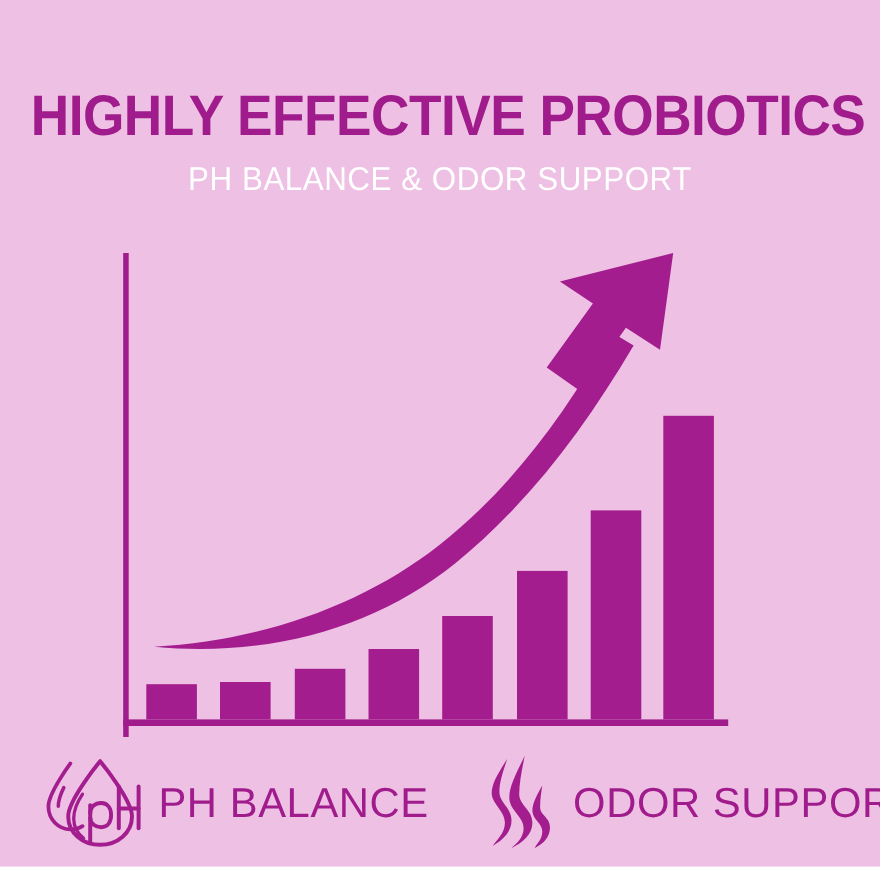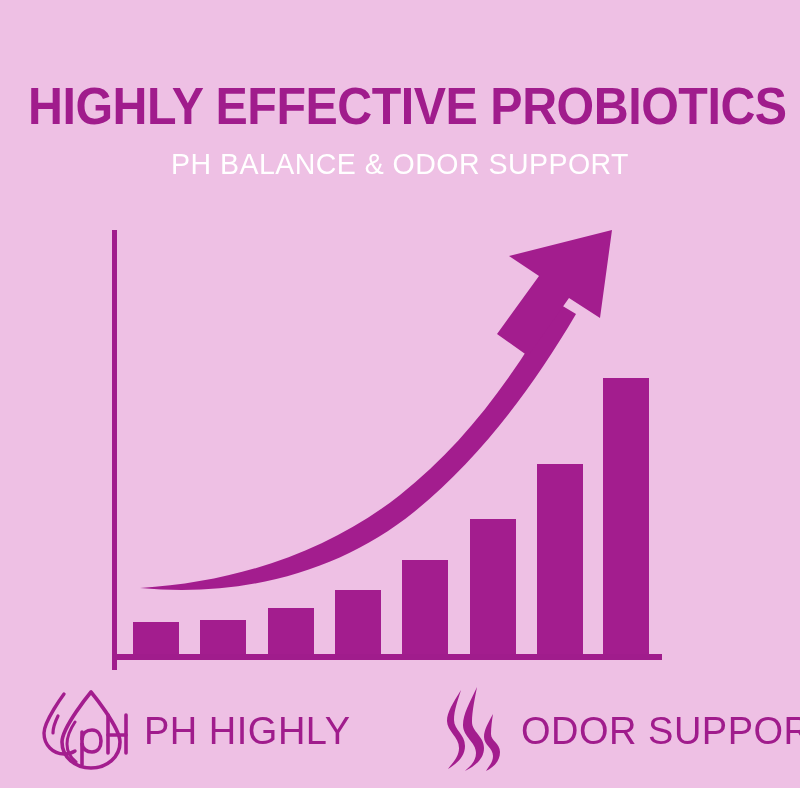--- a/index.html
+++ b/index.html
@@ -157,21 +157,21 @@
 
           <path d="M44,44 L44,77" fill="none" stroke="#a31d8e" stroke-width="3.6" stroke-linecap="round"></path>
           <path d="M44,52 C44,45 49,42 54,42 C60,42 63,47 63,53
                    C63,59 60,64 54,64 C49,64 44,61 44,55" fill="none" stroke="#a31d8e" stroke-width="3.6" stroke-linejoin="round"></path>
 
           <path d="M70,27 L70,65" fill="none" stroke="#a31d8e" stroke-width="3.6" stroke-linecap="round"></path>
           <path d="M88,27 L88,65" fill="none" stroke="#a31d8e" stroke-width="3.6" stroke-linecap="round"></path>
           <path d="M70,47 L88,47" fill="none" stroke="#a31d8e" stroke-width="3.6" stroke-linecap="round"></path>
         </svg>
       </span>
-      <span class="feature-label" style="color: rgb(160, 28, 140);">PH HIGHLY</span>
+      <span class="feature-label" style="color: rgb(160, 28, 140);">PH BALANCE</span>
     </div>
 
     <div class="feature" id="feature-odor-support">
       <span class="feature-icon">
         <svg width="62" height="84" viewBox="0 0 62 84" xmlns="http://www.w3.org/2000/svg">
 
           <path d="M18,3 C10,16 4,25 4,34 C4,44 16,50 16,61 C16,71 8,77 5,82
                    C13,77 22,70 22,59 C22,47 11,43 11,33 C11,23 15,13 18,3 Z" fill="#a31d8e"></path>
 
           <path d="M34,0 C27,15 20,27 20,38 C20,50 33,55 33,66 C33,75 26,80 22,84

